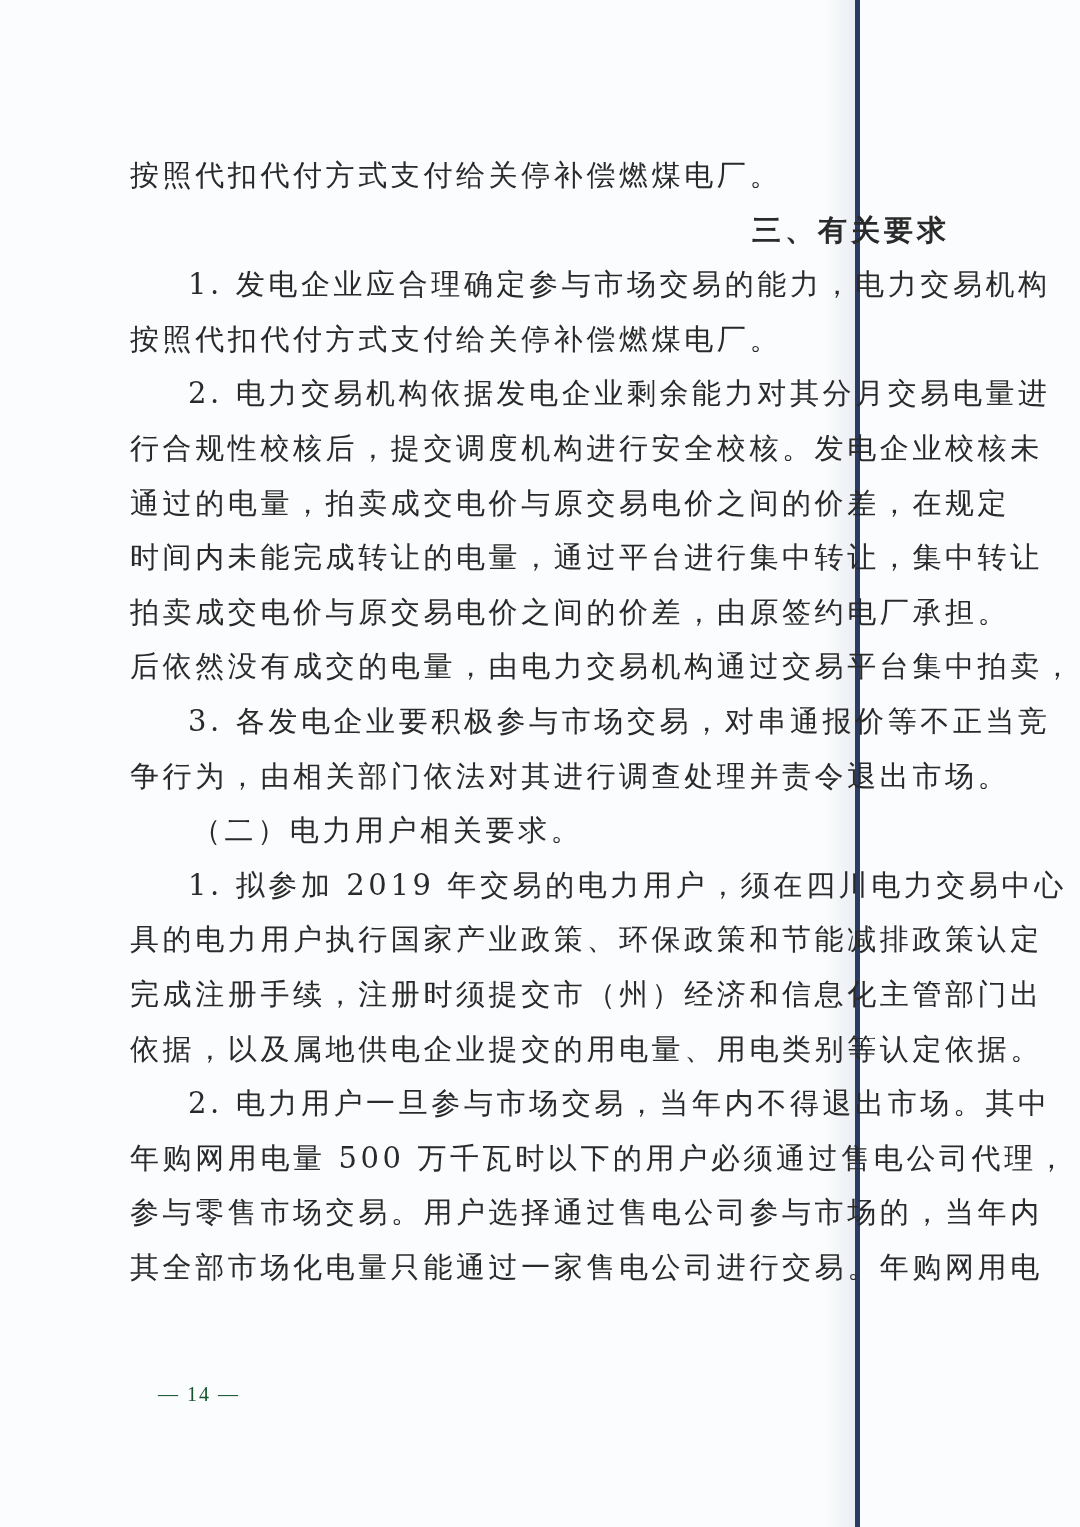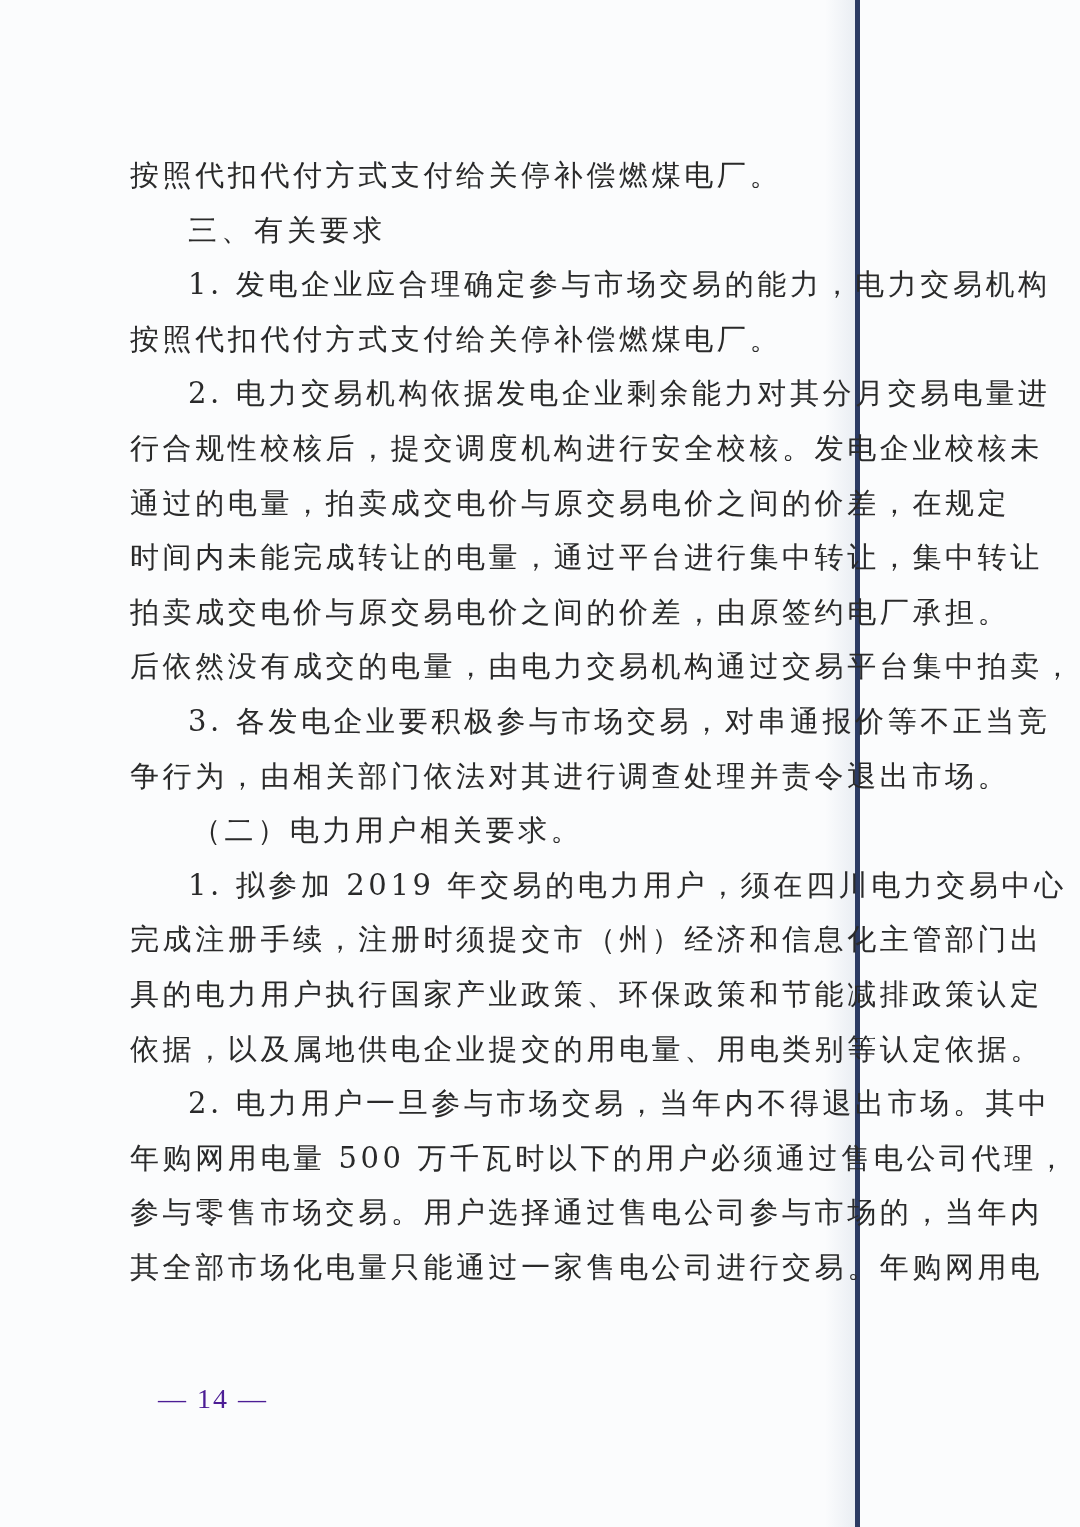--- a/index.html
+++ b/index.html
@@ -19,25 +19,25 @@
     background: linear-gradient(to right, rgba(240,242,246,0), rgba(232,236,242,0.9));
   }
   .body-text {
     position: absolute; left: 130px; top: 148px; width: 820px;
   }
   .line {
     height: 54.6px; line-height: 54.6px; font-size: 29px;
     white-space: nowrap; letter-spacing: 3.6px; overflow: visible;
   }
   .indent { padding-left: 58px; }
-  .heading { font-family: "DejaVu Sans", "Liberation Sans", sans-serif; font-weight: normal; letter-spacing: 4px; }
+  .heading { font-family: "DejaVu Sans", "Liberation Sans", sans-serif; font-weight: bold; letter-spacing: 4px; text-align: right; }
   .subheading { padding-left: 62px; }
   .page-number {
-    position: absolute; left: 158px; top: 1383px; font-size: 28px;
-    font-family: "Liberation Serif", serif; letter-spacing: 2px; color: #4c1d95; text-align: right;
+    position: absolute; left: 158px; top: 1383px; font-size: 20px;
+    font-family: "Liberation Serif", serif; letter-spacing: 2px; color: #14532d; text-align: right;
   }
 </style>
 </head>
 <body>
 
 <div class="page">
   <div class="shade"></div>
   <div class="right-border"></div>
 
   <div class="body-text">
@@ -48,22 +48,22 @@
     <div class="line indent">2. 电力交易机构依据发电企业剩余能力对其分月交易电量进</div>
     <div class="line">行合规性校核后，提交调度机构进行安全校核。发电企业校核未</div>
     <div class="line">通过的电量，拍卖成交电价与原交易电价之间的价差，在规定</div>
     <div class="line">时间内未能完成转让的电量，通过平台进行集中转让，集中转让</div>
     <div class="line">拍卖成交电价与原交易电价之间的价差，由原签约电厂承担。</div>
     <div class="line">后依然没有成交的电量，由电力交易机构通过交易平台集中拍卖，</div>
     <div class="line indent">3. 各发电企业要积极参与市场交易，对串通报价等不正当竞</div>
     <div class="line">争行为，由相关部门依法对其进行调查处理并责令退出市场。</div>
     <div class="line subheading">（二）电力用户相关要求。</div>
     <div class="line indent">1. 拟参加 2019 年交易的电力用户，须在四川电力交易中心</div>
+    <div class="line">具的电力用户执行国家产业政策、环保政策和节能减排政策认定</div>
     <div class="line">完成注册手续，注册时须提交市（州）经济和信息化主管部门出</div>
-    <div class="line">具的电力用户执行国家产业政策、环保政策和节能减排政策认定</div>
     <div class="line">依据，以及属地供电企业提交的用电量、用电类别等认定依据。</div>
     <div class="line indent">2. 电力用户一旦参与市场交易，当年内不得退出市场。其中</div>
     <div class="line">年购网用电量 500 万千瓦时以下的用户必须通过售电公司代理，</div>
     <div class="line">参与零售市场交易。用户选择通过售电公司参与市场的，当年内</div>
     <div class="line">其全部市场化电量只能通过一家售电公司进行交易。年购网用电</div>
   </div>
 
   <div class="page-number">— 14 —</div>
 </div>
 

